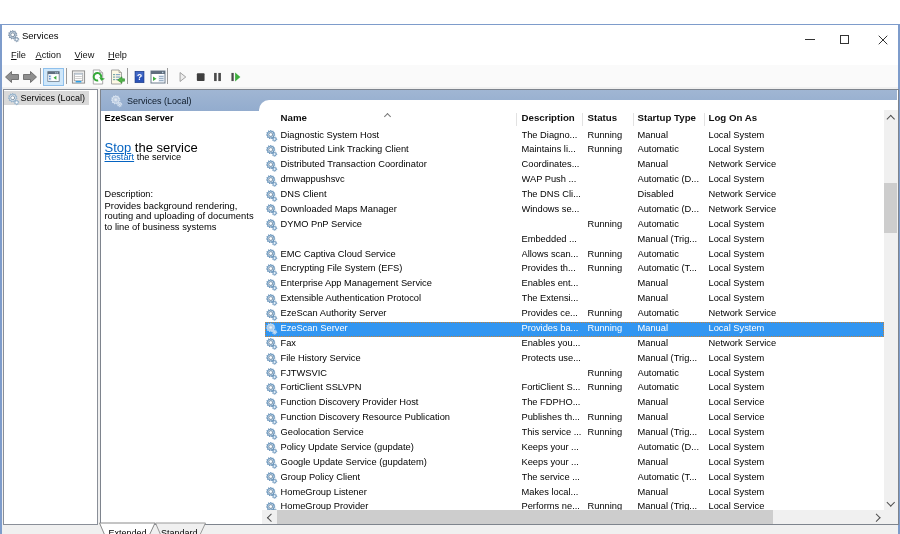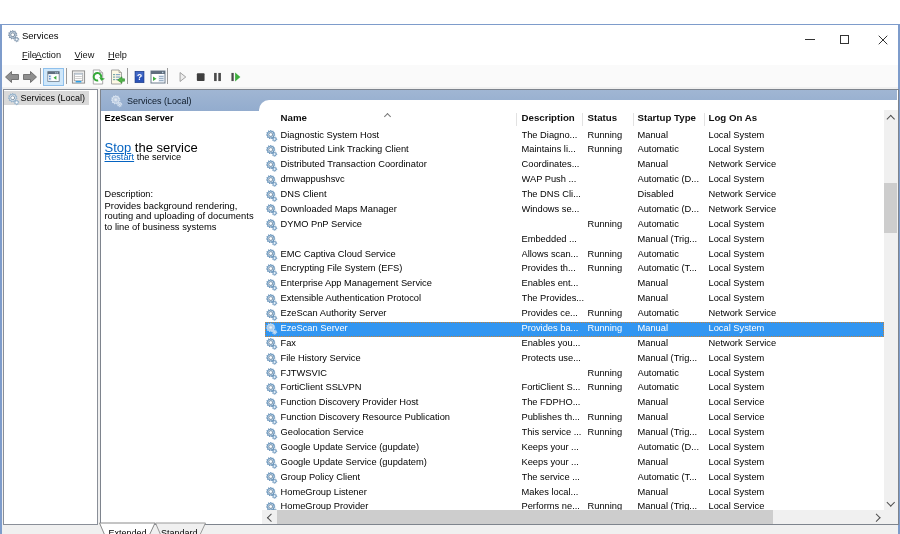--- a/index.html
+++ b/index.html
@@ -112,21 +112,21 @@
     <div class="winbtn" style="left:825px;"></div>
     <div class="winbtn" style="left:862px;"></div>
     <div class="glyph-min"></div>
     <div class="glyph-max"></div>
     <svg class="abs" style="left:876px;top:9.5px;" width="10" height="10" viewBox="0 0 11 11">
         <path d="M0.8 0.8 L10.2 10.2 M10.2 0.8 L0.8 10.2" stroke="#333" stroke-width="1.1" fill="none"></path>
       </svg>
   </div>
 
   <div class="menubar">
-      <span class="menu-item" style="left: 20px;"><u>F</u>ile</span>
+      <span class="menu-item" style="left: 9px;"><u>F</u>ile</span>
       <span class="menu-item" style="left: 33.5px;"><u>A</u>ction</span>
       <span class="menu-item" style="left: 72.6px;"><u>V</u>iew</span>
       <span class="menu-item" style="left: 106px;"><u>H</u>elp</span>
     </div>
 
   <div class="toolbar">
       <div class="tbtn" style="left: 2.3px; width: 16px;">
         <svg viewBox="0 0 16 16">
           <path d="M1.5 8 L7.5 2.5 L7.5 5.5 L14.5 5.5 L14.5 10.5 L7.5 10.5 L7.5 13.5 Z" fill="#8f8f8f" stroke="#5f5f5f" stroke-width="0.8"></path>
         </svg>
@@ -492,21 +492,21 @@
     <circle cx="7" cy="7" r="4.9" stroke="#6f99bf" stroke-width="1.7" stroke-dasharray="1.3 1.45" fill="none"></circle>
     <circle cx="7" cy="7" r="4.4" fill="#bdd7ee" stroke="#4f7da6" stroke-width="0.9"></circle>
     <circle cx="7" cy="7" r="2.3" stroke="#6f7e8e" stroke-width="1.05" fill="none"></circle>
     <circle cx="7" cy="7" r="1.6" fill="#ffffff"></circle>
     <circle cx="11.9" cy="12.7" r="2.7" stroke="#6f99bf" stroke-width="1.3" stroke-dasharray="0.85 1.1" fill="none"></circle>
     <circle cx="11.9" cy="12.7" r="2.1" fill="#bdd7ee" stroke="#4f7da6" stroke-width="0.8"></circle>
     <circle cx="11.9" cy="12.7" r="0.8" fill="#ffffff"></circle>
   </g>
               </svg>
               <div class="cell c-name">Extensible Authentication Protocol</div>
-              <div class="cell c-desc">The Provides...</div>
+              <div class="cell c-desc">The Extensi...</div>
               <div class="cell c-status"></div>
               <div class="cell c-startup">Manual</div>
               <div class="cell c-logon">Local System</div>
             </div>
             <div class="row">
               <svg width="13" height="13.5" viewBox="0 0 16 17" class="gear">
   <g fill="none">
     <circle cx="7" cy="7" r="4.9" stroke="#6f99bf" stroke-width="1.7" stroke-dasharray="1.3 1.45" fill="none"></circle>
     <circle cx="7" cy="7" r="4.4" fill="#bdd7ee" stroke="#4f7da6" stroke-width="0.9"></circle>
     <circle cx="7" cy="7" r="2.3" stroke="#6f7e8e" stroke-width="1.05" fill="none"></circle>
@@ -671,21 +671,21 @@
   <g fill="none">
     <circle cx="7" cy="7" r="4.9" stroke="#6f99bf" stroke-width="1.7" stroke-dasharray="1.3 1.45" fill="none"></circle>
     <circle cx="7" cy="7" r="4.4" fill="#bdd7ee" stroke="#4f7da6" stroke-width="0.9"></circle>
     <circle cx="7" cy="7" r="2.3" stroke="#6f7e8e" stroke-width="1.05" fill="none"></circle>
     <circle cx="7" cy="7" r="1.6" fill="#ffffff"></circle>
     <circle cx="11.9" cy="12.7" r="2.7" stroke="#6f99bf" stroke-width="1.3" stroke-dasharray="0.85 1.1" fill="none"></circle>
     <circle cx="11.9" cy="12.7" r="2.1" fill="#bdd7ee" stroke="#4f7da6" stroke-width="0.8"></circle>
     <circle cx="11.9" cy="12.7" r="0.8" fill="#ffffff"></circle>
   </g>
               </svg>
-              <div class="cell c-name">Google Update Service (gupdate)</div>
+              <div class="cell c-name">Policy Update Service (gupdate)</div>
               <div class="cell c-desc">Keeps your ...</div>
               <div class="cell c-status"></div>
               <div class="cell c-startup">Automatic (D...</div>
               <div class="cell c-logon">Local System</div>
             </div>
             <div class="row">
               <svg width="13" height="13.5" viewBox="0 0 16 17" class="gear">
   <g fill="none">
     <circle cx="7" cy="7" r="4.9" stroke="#6f99bf" stroke-width="1.7" stroke-dasharray="1.3 1.45" fill="none"></circle>
     <circle cx="7" cy="7" r="4.4" fill="#bdd7ee" stroke="#4f7da6" stroke-width="0.9"></circle>

